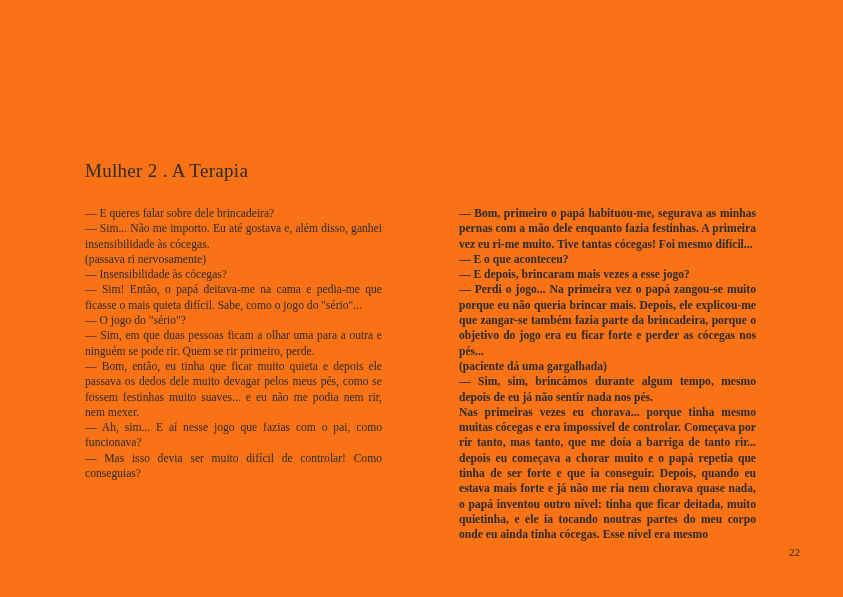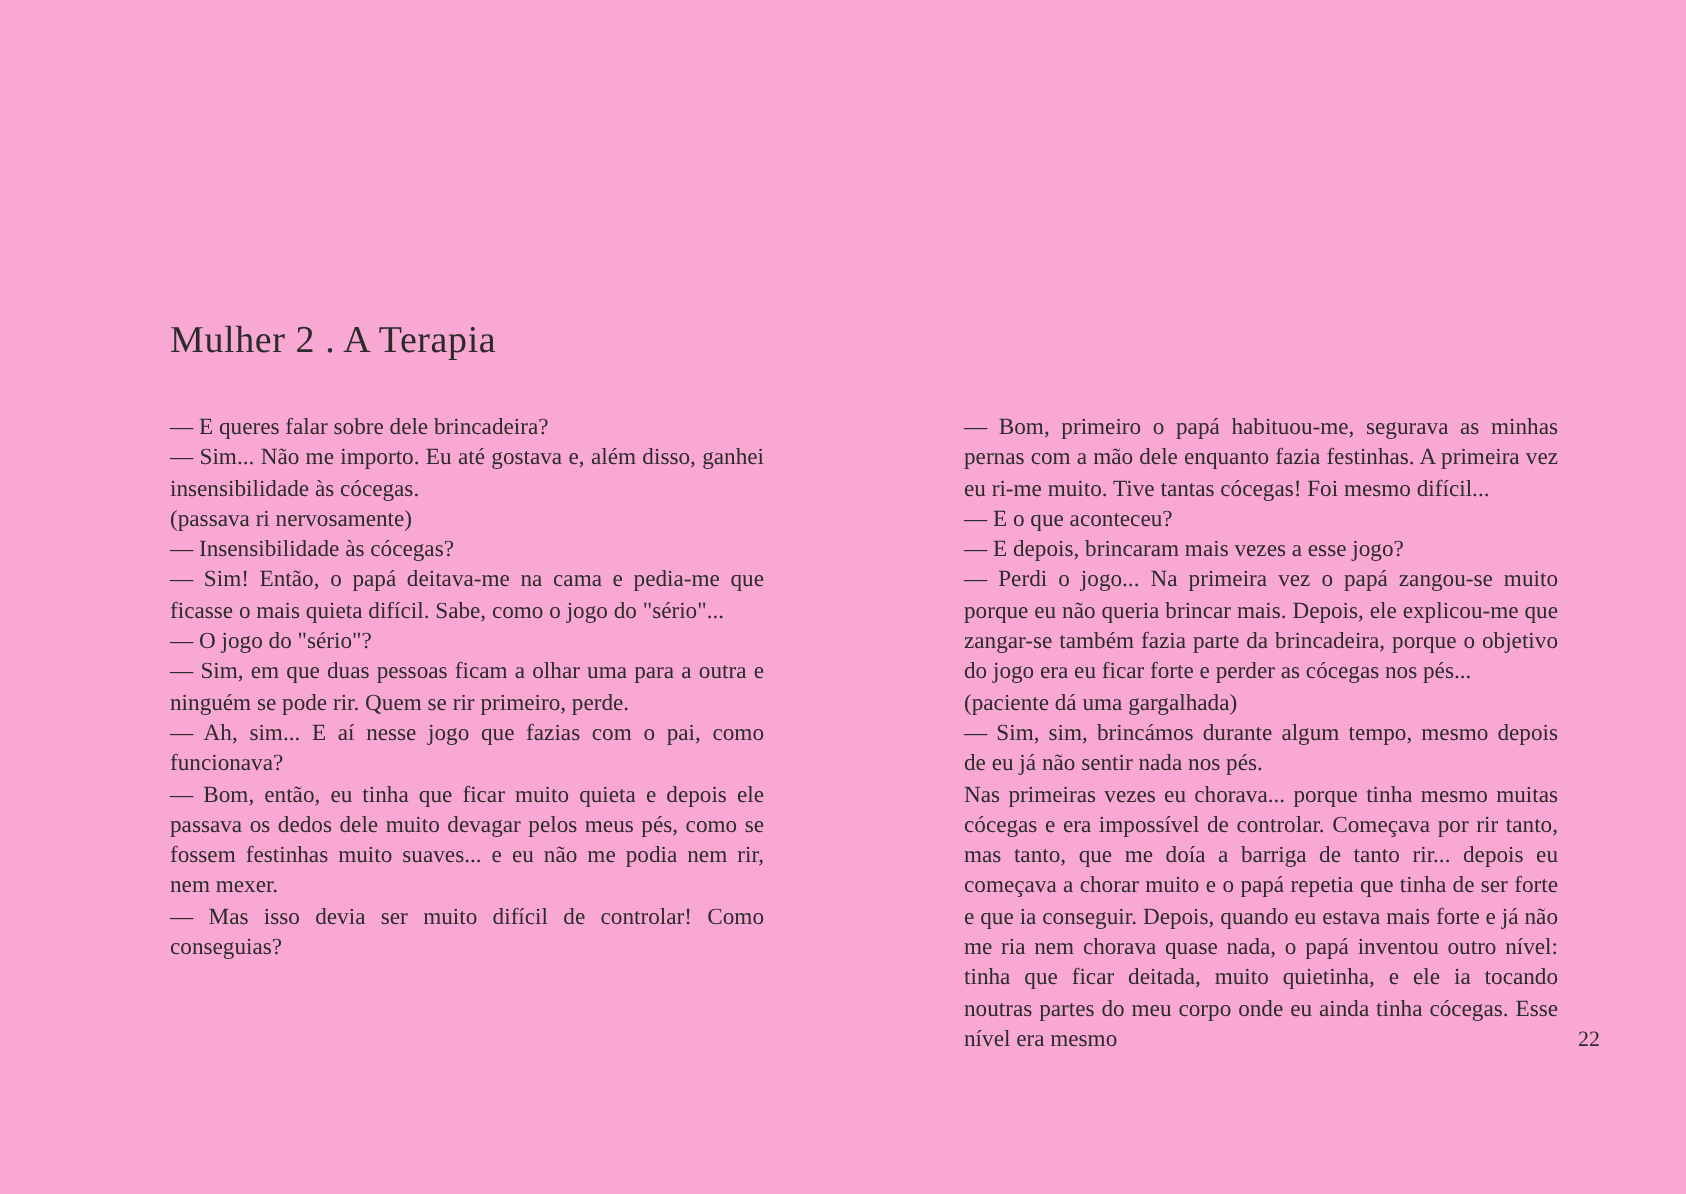--- a/index.html
+++ b/index.html
@@ -4,74 +4,74 @@
 <style>
   html, body {
     margin: 0;
     padding: 0;
     background: #ffffff;
   }
   .page {
     position: relative;
     width: 843px;
     height: 597px;
-    background: #f9a8d4;
+    background: #f97316;
     overflow: hidden;
     font-family: "Liberation Serif", "DejaVu Serif", serif;
     color: #2b2b2b;
   }
   .chapter-title {
     position: absolute;
     left: 85px;
     top: 147px;
     font-size: 19px;
     font-weight: 400;
     letter-spacing: 0.3px;
     color: #2b2b2b;
     white-space: nowrap;
   }
   .text-column {
     position: absolute;
     top: 206px;
     width: 297px;
   }
   .col-left  { left: 85px; }
-  .col-right { left: 482px; }
+  .col-right { left: 459px; font-weight: bold; }
   .text-column p.para {
     margin: 0;
     font-size: 11.6px;
     line-height: 15.3px;
     text-align: justify;
     text-justify: inter-word;
     color: #2b2b2b;
   }
   .page-number {
     position: absolute;
     right: 43px;
-    top: 514px;
+    top: 546px;
     font-size: 11px;
     color: #2b2b2b;
   }
 </style>
 </head>
 <body>
 
 <div class="page">
   <h1 class="chapter-title">Mulher 2 . A Terapia</h1>
 
   <div class="text-column col-left">
       <p class="para">— E queres falar sobre dele brincadeira?</p>
       <p class="para">— Sim... Não me importo. Eu até gostava e, além disso, ganhei insensibilidade às cócegas.</p>
       <p class="para">(passava ri nervosamente)</p>
       <p class="para">— Insensibilidade às cócegas?</p>
       <p class="para">— Sim! Então, o papá deitava-me na cama e pedia-me que ficasse o mais quieta difícil. Sabe, como o jogo do "sério"...</p>
       <p class="para">— O jogo do "sério"?</p>
       <p class="para">— Sim, em que duas pessoas ficam a olhar uma para a outra e ninguém se pode rir. Quem se rir primeiro, perde.</p>
+      <p class="para">— Bom, então, eu tinha que ficar muito quieta e depois ele passava os dedos dele muito devagar pelos meus pés, como se fossem festinhas muito suaves... e eu não me podia nem rir, nem mexer.</p>
       <p class="para">— Ah, sim... E aí nesse jogo que fazias com o pai, como funcionava?</p>
-      <p class="para">— Bom, então, eu tinha que ficar muito quieta e depois ele passava os dedos dele muito devagar pelos meus pés, como se fossem festinhas muito suaves... e eu não me podia nem rir, nem mexer.</p>
       <p class="para">— Mas isso devia ser muito difícil de controlar! Como conseguias?</p>
     </div>
 
   <div class="text-column col-right">
       <p class="para">— Bom, primeiro o papá habituou-me, segurava as minhas pernas com a mão dele enquanto fazia festinhas. A primeira vez eu ri-me muito. Tive tantas cócegas! Foi mesmo difícil...</p>
       <p class="para">— E o que aconteceu?</p>
       <p class="para">— E depois, brincaram mais vezes a esse jogo?</p>
       <p class="para">— Perdi o jogo... Na primeira vez o papá zangou-se muito porque eu não queria brincar mais. Depois, ele explicou-me que zangar-se também fazia parte da brincadeira, porque o objetivo do jogo era eu ficar forte e perder as cócegas nos pés...</p>
       <p class="para">(paciente dá uma gargalhada)</p>
       <p class="para">— Sim, sim, brincámos durante algum tempo, mesmo depois de eu já não sentir nada nos pés.</p>

